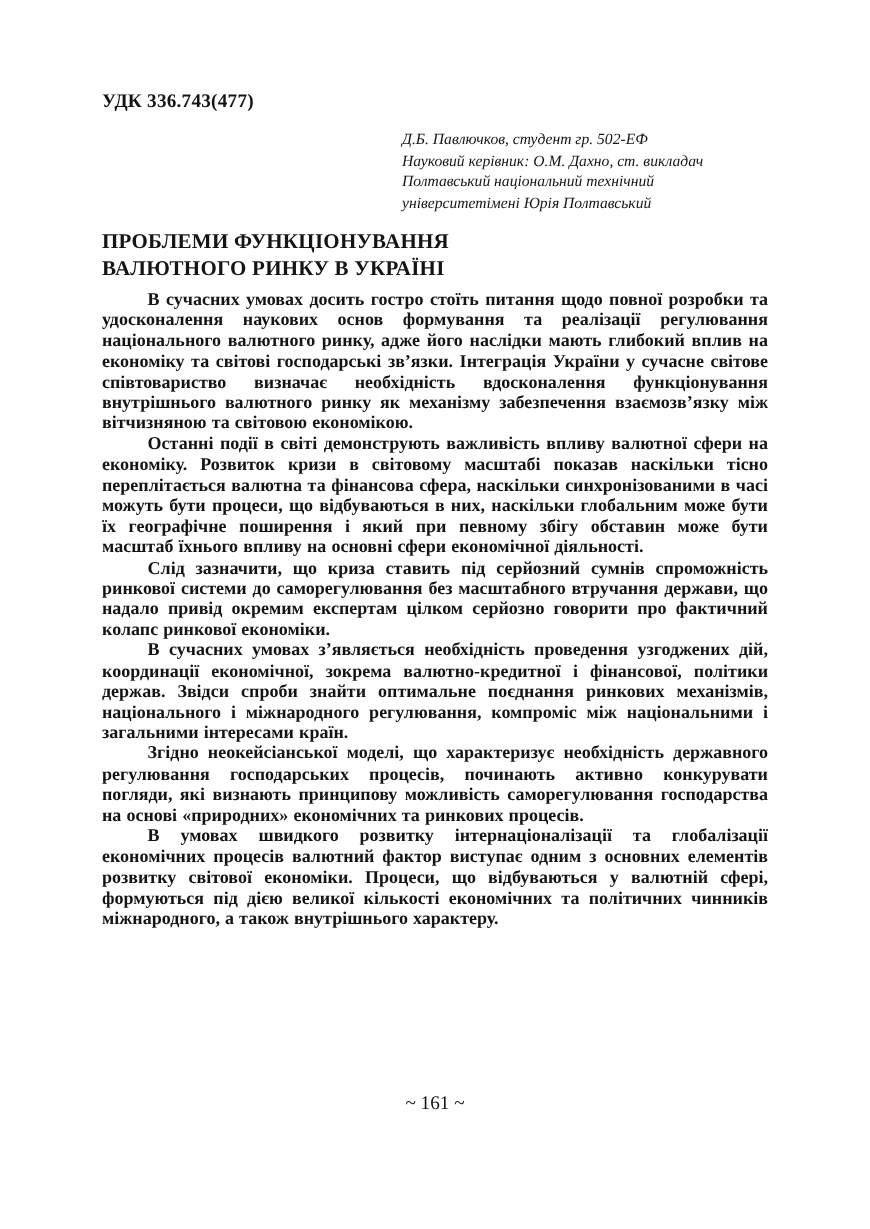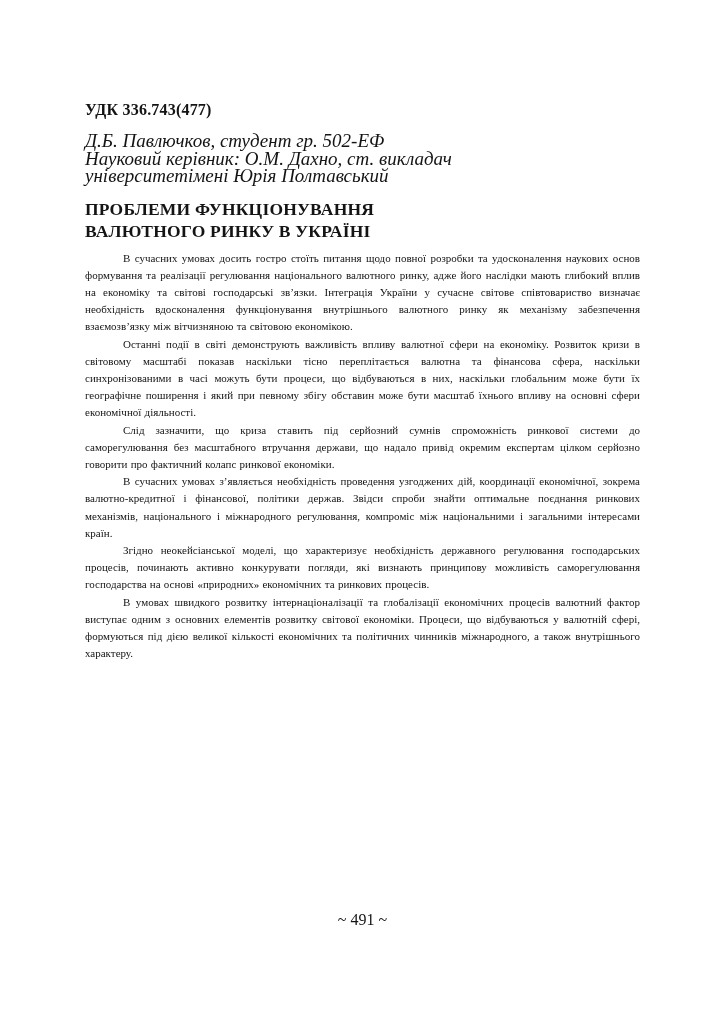--- a/index.html
+++ b/index.html
@@ -7,83 +7,86 @@
     padding: 0;
     background: #ffffff;
   }
   .page {
     position: relative;
     width: 725px;
     height: 1024px;
     margin: 0 auto;
     background: #ffffff;
     box-sizing: border-box;
-    padding: 101px 85px 0 85px;
+    padding: 76px 85px 0 85px;
     font-family: "Liberation Serif", "DejaVu Serif", serif;
     color: #141414;
     overflow: hidden;
   }
   .udc {
     font-weight: bold;
     font-size: 16px;
     letter-spacing: 0.2px;
   }
   .authors {
     margin-top: 13px;
+    margin-left: 250px;
     font-style: italic;
-    font-size: 19px;
+    font-size: 13px;
     line-height: 17.5px;
   }
   .title {
     margin: 13px 0 8px 0;
     text-align: left;
     font-weight: bold;
     font-size: 17.5px;
     line-height: 22px;
     letter-spacing: 0.2px;
   }
   .body-text p.para {
     margin: 0;
-    font-size: 11px;
+    font-size: 15px;
     line-height: 17.2px;
     text-align: justify;
     text-indent: 38px;
     word-spacing: 0.5px;
+    font-weight: bold;
   }
   .footer {
     position: absolute;
     top: 911px;
     left: 0;
     width: 100%;
     text-align: center;
     font-size: 16px;
   }
 </style>
 </head>
 <body>
 
 <div class="page">
 
   <div class="udc">УДК 336.743(477)</div>
 
   <div class="authors">
     <div>Д.Б. Павлючков, студент гр. 502-ЕФ</div>
     <div>Науковий керівник: О.М. Дахно, ст. викладач</div>
+    <div>Полтавський національний технічний</div>
     <div>університетімені Юрія Полтавський</div>
   </div>
 
   <h1 class="title">
     <div>ПРОБЛЕМИ ФУНКЦІОНУВАННЯ</div>
     <div>ВАЛЮТНОГО РИНКУ В УКРАЇНІ</div>
   </h1>
 
   <div class="body-text">
     <p class="para">В сучасних умовах досить гостро стоїть питання щодо повної розробки та удосконалення наукових основ формування та реалізації регулювання національного валютного ринку, адже його наслідки мають глибокий вплив на економіку та світові господарські зв’язки. Інтеграція України у сучасне світове співтовариство визначає необхідність вдосконалення функціонування внутрішнього валютного ринку як механізму забезпечення взаємозв’язку між вітчизняною та світовою економікою.</p>
     <p class="para">Останні події в світі демонструють важливість впливу валютної сфери на економіку. Розвиток кризи в світовому масштабі показав наскільки тісно переплітається валютна та фінансова сфера, наскільки синхронізованими в часі можуть бути процеси, що відбуваються в них, наскільки глобальним може бути їх географічне поширення і який при певному збігу обставин може бути масштаб їхнього впливу на основні сфери економічної діяльності.</p>
     <p class="para">Слід зазначити, що криза ставить під серйозний сумнів спроможність ринкової системи до саморегулювання без масштабного втручання держави, що надало привід окремим експертам цілком серйозно говорити про фактичний колапс ринкової економіки.</p>
     <p class="para">В сучасних умовах з’являється необхідність проведення узгоджених дій, координації економічної, зокрема валютно-кредитної і фінансової, політики держав. Звідси спроби знайти оптимальне поєднання ринкових механізмів, національного і міжнародного регулювання, компроміс між національними і загальними інтересами країн.</p>
     <p class="para">Згідно неокейсіанської моделі, що характеризує необхідність державного регулювання господарських процесів, починають активно конкурувати погляди, які визнають принципову можливість саморегулювання господарства на основі «природних» економічних та ринкових процесів.</p>
     <p class="para">В умовах швидкого розвитку інтернаціоналізації та глобалізації економічних процесів валютний фактор виступає одним з основних елементів розвитку світової економіки. Процеси, що відбуваються у валютній сфері, формуються під дією великої кількості економічних та політичних чинників міжнародного, а також внутрішнього характеру.</p>
   </div>
 
-  <div class="footer">~ 491 ~</div>
+  <div class="footer">~ 161 ~</div>
 
 </div>
 
 </body></html>

